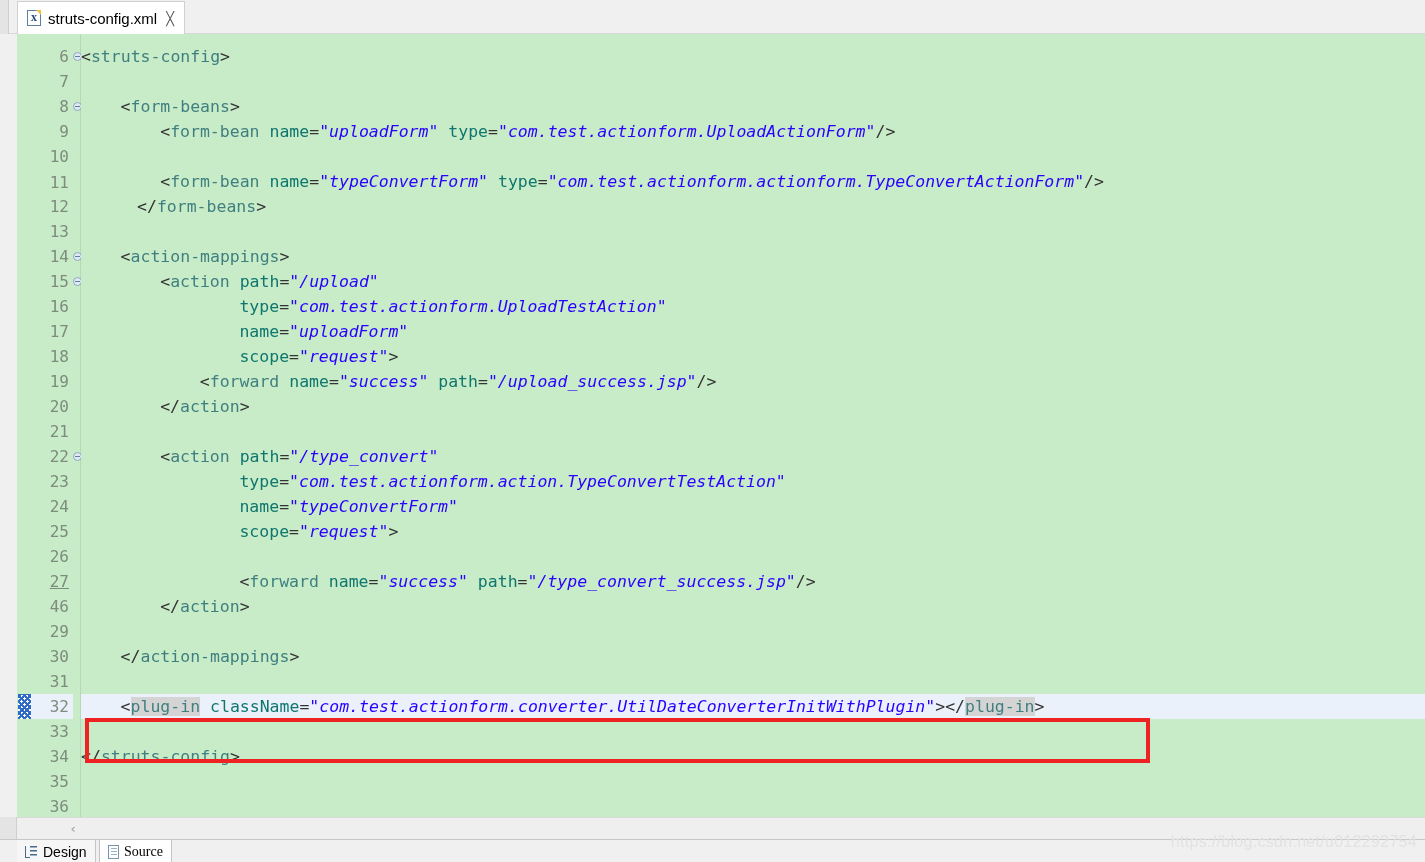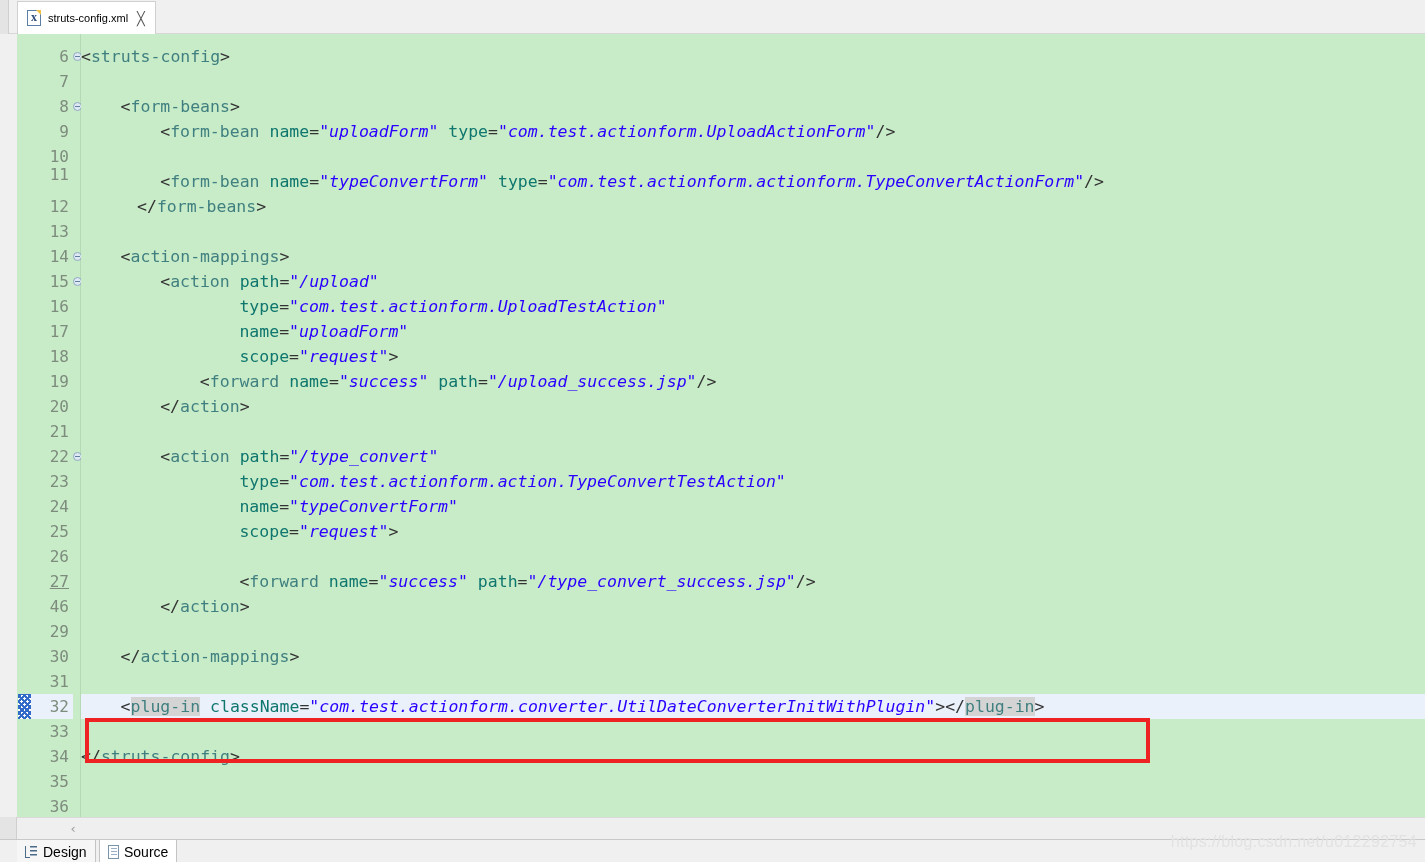--- a/index.html
+++ b/index.html
@@ -49,21 +49,21 @@
     text-align: center;
     font-family: "Liberation Serif", serif;
     font-size: 12px; font-weight: bold; color: #2a4a7a;
     line-height: 17px;
   }
   .xml-icon:before {
     content:""; position:absolute; right:-1px; top:-1px;
     border-left:5px solid transparent; border-top:5px solid #f0c040;
   }
   .tab-title {
-    font-size: 11px; color: #000000; white-space: nowrap;
+    font-size: 15px; color: #000000; white-space: nowrap;
     font-family: "Liberation Sans", sans-serif;
   }
   .tab-close {
     font-size: 13px; color: #555; line-height: 1;
     margin-left: 2px;
   }
 
   
   #editor {
     position: absolute; left: 17px; top: 34px;
@@ -181,21 +181,21 @@
   .bottom-tab {
     position: absolute; top: 0; height: 23px;
     display: flex; align-items: center; gap: 5px;
     padding: 0 8px;
     font-size: 14px; color: #000;
     background: #f6f6f6;
     border-right: 1px solid #c4c4c4;
   }
   .bottom-tab.active { background: #ffffff; }
   #tab-design { left: 17px; }
-  #tab-source { left: 99px; border-left: 1px solid #c4c4c4; }
+  #tab-source { left: 99px; border-left: 1px solid #c4c4c4; font-family: Liberation Serif, serif; }
   .bt-icon { width: 13px; height: 14px; position: relative; flex: 0 0 auto; }
   .icon-design:before {
     content:""; position:absolute; left:0; top:1px;
     width:4px; height:11px; border-left:1.5px solid #4a6a8a; border-bottom:1.5px solid #4a6a8a;
   }
   .icon-design:after {
     content:""; position:absolute; left:5px; top:0;
     width:7px; height:12px;
     background:
       linear-gradient(#4a6a8a,#4a6a8a) 0 1px/7px 1.5px no-repeat,
@@ -241,21 +241,21 @@
   <div id="editor">
     <div id="marker-gutter">
         <div class="occ-marker" style="top: 660px;"></div>
       </div>
     <div id="line-gutter">
         <div class="lineno" style="top: 10px;">6</div>
         <div class="lineno" style="top: 35px;">7</div>
         <div class="lineno" style="top: 60px;">8</div>
         <div class="lineno" style="top: 85px;">9</div>
         <div class="lineno" style="top: 110px;">10</div>
-        <div class="lineno" style="top: 128px;">11</div>
+        <div class="lineno" style="top: 136px;">11</div>
         <div class="lineno" style="top: 160px;">12</div>
         <div class="lineno" style="top: 185px;">13</div>
         <div class="lineno" style="top: 210px;">14</div>
         <div class="lineno" style="top: 235px;">15</div>
         <div class="lineno" style="top: 260px;">16</div>
         <div class="lineno" style="top: 285px;">17</div>
         <div class="lineno" style="top: 310px;">18</div>
         <div class="lineno" style="top: 335px;">19</div>
         <div class="lineno" style="top: 360px; text-align: right;">20</div>
         <div class="lineno" style="top: 385px;">21</div>

